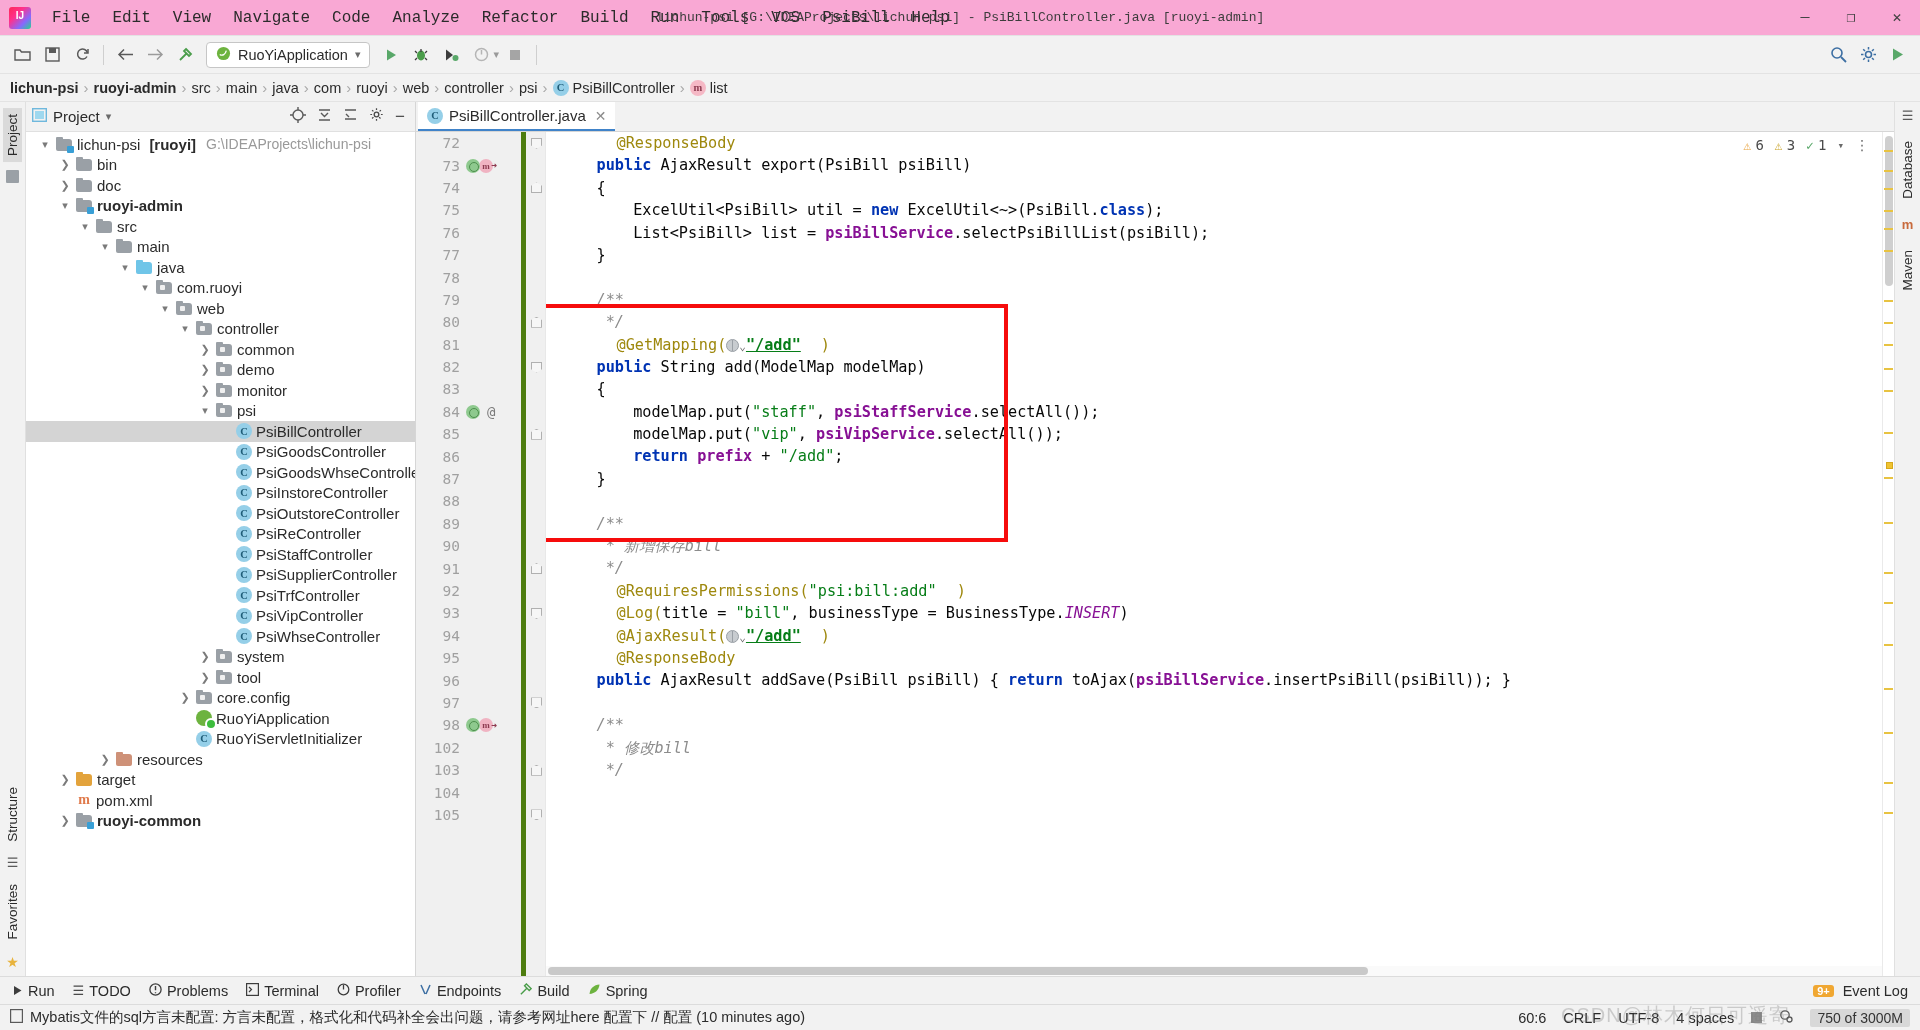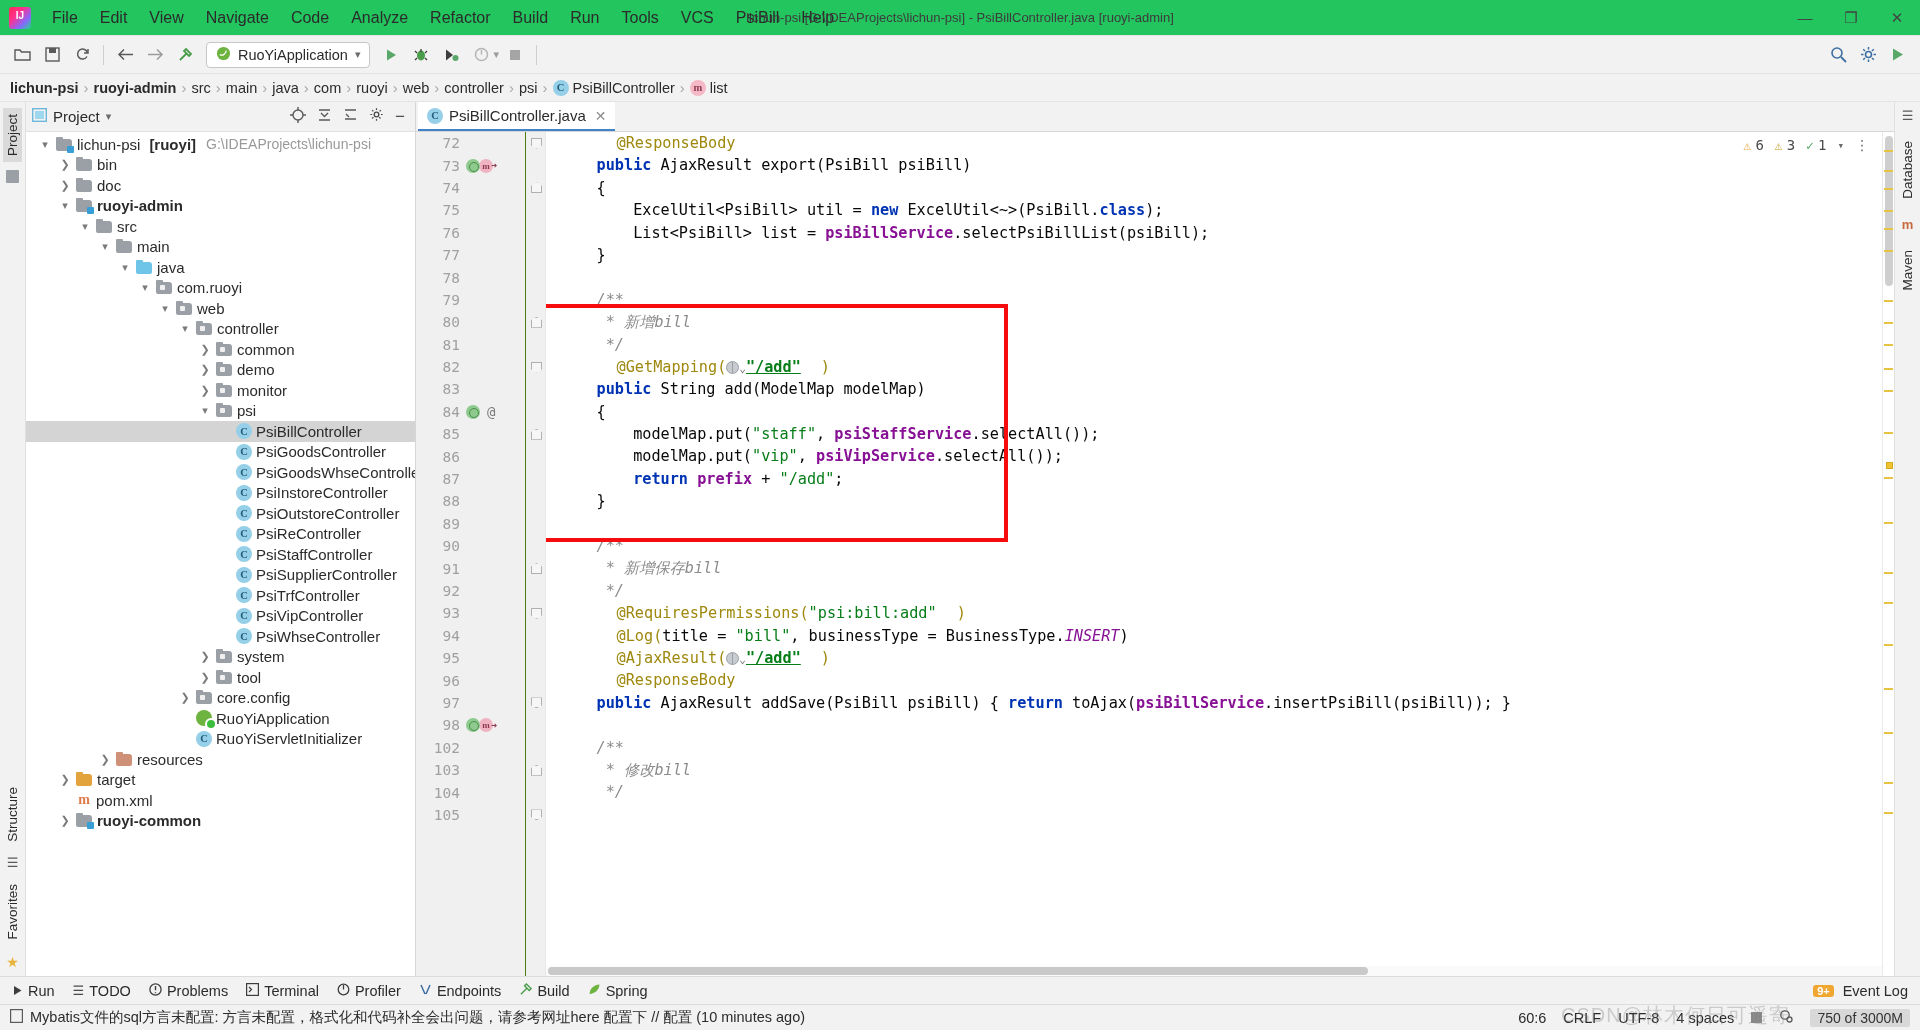--- a/index.html
+++ b/index.html
@@ -10,22 +10,22 @@
     background: #f2f2f2;
     font-family: "Liberation Sans", sans-serif;
     font-size: 16px;
     color: #2b2b2b;
   }
   #app { position: relative; width: 1920px; height: 1030px; display: flex; flex-direction: column; background:#f2f2f2; }
 
   
   .titlebar {
     height: 36px; display: flex; align-items: center;
-    background: #22c55e; border-bottom: 1px solid #e3e3e3;
-    position: relative; flex: 0 0 36px;
+    background: #f9a8d4; border-bottom: 1px solid #e3e3e3;
+    position: relative; flex: 0 0 36px; font-family: Liberation Mono, monospace;
   }
   .idea-logo {
     width: 22px; height: 22px; margin: 0 10px 0 9px;
     border-radius: 3px;
     background: linear-gradient(135deg,#fe2857 0%, #ff318c 35%, #8669ff 70%, #21d789 100%);
     position: relative; flex: 0 0 22px;
   }
   .idea-logo::after {
     content: "IJ"; position: absolute; left:0; right:0; top:3px;
     text-align: center; font-size: 10px; font-weight: 700; color: #fff;
@@ -168,21 +168,21 @@
   }
   .etab {
     display:flex; align-items:center; gap:6px; height:29px; padding: 0 9px;
     background:#fff; border-bottom: 2px solid #4083c9; font-size:15px;
   }
   .etab .close { color:#8d8d8d; font-size:14px; margin-left:3px; }
   .editor-area { flex:1 1 auto; display:flex; min-height:0; position:relative; }
 
   .gutter {
     width: 110px; flex: 0 0 110px; background:#f0f0f0;
-    border-right: 1px solid #4d7c0f; position: relative;
+    border-right: 5px solid #4d7c0f; position: relative;
     font-family: "DejaVu Sans Mono", monospace; font-size: 14.5px;
   }
   .gline {
     height: 22.4px; display:flex; align-items:center; justify-content:flex-start;
     position: relative; color:#a0a0a0;
   }
   .gnum { width: 46px; text-align: right; padding-right: 2px; }
   .gmark { width: 44px; display:flex; align-items:center; gap:1px; padding-left:4px; }
   .bean {
     width:14px;height:14px;border-radius:50%;background:#8ec98e;position:relative;display:inline-block;
@@ -927,21 +927,20 @@
           </div>
           <div id="code-lines">
               <div class="cline"><span class="plain">    </span><span class="anno">@ResponseBody</span></div>
               <div class="cline"><span class="plain">    </span><span class="kw">public </span><span class="plain">AjaxResult export(PsiBill psiBill)</span></div>
               <div class="cline"><span class="plain">    {</span></div>
               <div class="cline"><span class="plain">        ExcelUtil&lt;PsiBill&gt; util = </span><span class="kw">new </span><span class="plain">ExcelUtil&lt;~&gt;(PsiBill.</span><span class="kw">class</span><span class="plain">);</span></div>
               <div class="cline"><span class="plain">        List&lt;PsiBill&gt; list = </span><span class="fld">psiBillService</span><span class="plain">.selectPsiBillList(psiBill);</span></div>
               <div class="cline"><span class="plain">    }</span></div>
               <div class="cline"></div>
               <div class="cline"><span class="plain">    </span><span class="cmt">/**</span></div>
-              <div class="cline"><span class="plain">     </span><span class="cmt">* 新增bill</span></div>
               <div class="cline"><span class="plain">     </span><span class="cmt">*/</span></div>
               <div class="cline"><span class="plain">    </span><span class="anno">@GetMapping(</span><span><span class="globe"></span><span class="chev">⌄</span></span><span class="urlstr">"/add"</span><span class="anno">)</span></div>
               <div class="cline"><span class="plain">    </span><span class="kw">public </span><span class="plain">String add(ModelMap modelMap)</span></div>
               <div class="cline"><span class="plain">    {</span></div>
               <div class="cline"><span class="plain">        modelMap.put(</span><span class="str">"staff"</span><span class="plain">, </span><span class="fld">psiStaffService</span><span class="plain">.selectAll());</span></div>
               <div class="cline"><span class="plain">        modelMap.put(</span><span class="str">"vip"</span><span class="plain">, </span><span class="fld">psiVipService</span><span class="plain">.selectAll());</span></div>
               <div class="cline"><span class="plain">        </span><span class="kw">return </span><span class="fld">prefix</span><span class="plain"> + </span><span class="str">"/add"</span><span class="plain">;</span></div>
               <div class="cline"><span class="plain">    }</span></div>
               <div class="cline"></div>
               <div class="cline"><span class="plain">    </span><span class="cmt">/**</span></div>

